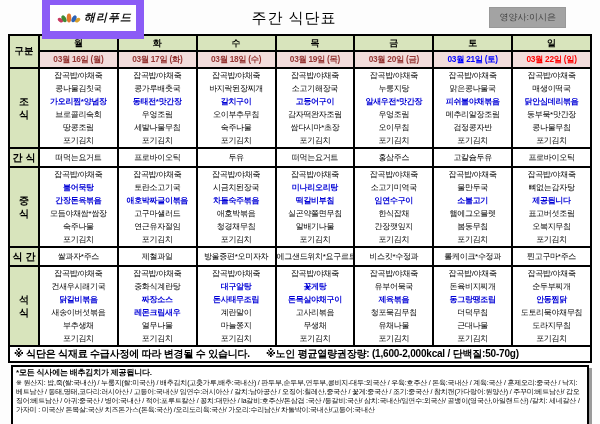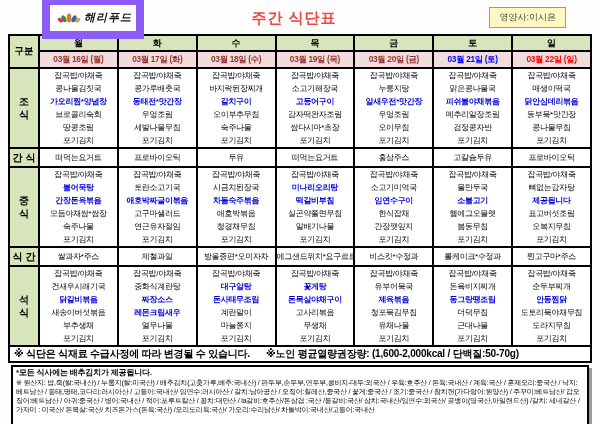--- a/index.html
+++ b/index.html
@@ -5,23 +5,23 @@
   html,body{margin:0;padding:0;width:600px;height:424px;background:#fdfdfd;overflow:hidden;
     font-family:"Liberation Sans","DejaVu Sans",sans-serif;-webkit-font-smoothing:antialiased;}
   .sheet{width:600px;height:424px;position:relative;}
 
   
   .hdr{display:flex;align-items:center;height:33px;padding:2px 8px 0 8px;box-sizing:border-box;}
   .logo-box{margin-left:34px;width:86px;height:26px;border:8px solid #8b5cf6;background:#fff;
     display:flex;flex-direction:row;align-items:center;justify-content:center;line-height:1;}
   .logo-text{font-family:"DejaVu Serif","Liberation Serif",serif;font-style:italic;font-weight:bold;
     font-size:11px;color:#111;letter-spacing:1px;margin-top:-1px;}
-  .title{position:absolute;left:138px;right:150px;text-align:center;font-size:15px;font-weight:bold;
-    color:#ef4444;letter-spacing:1px;top:9px;}
-  .nutri-box{margin-left:auto;margin-right:26px;border:1px solid #999;background:#fef9c3;
+  .title{position:absolute;left:138px;right:150px;text-align:center;font-size:15px;font-weight:normal;
+    color:#000000;letter-spacing:1px;top:9px;}
+  .nutri-box{margin-left:auto;margin-right:26px;border:1px solid #999;background:#a3a3a3;
     padding:3px 9px;font-size:9px;color:#444;}
 
   
   table.plan{border-collapse:collapse;table-layout:fixed;width:584px;margin:1px auto 0;background:#fff;}
   .plan th,.plan td{border:2px solid #000;padding:0;text-align:center;vertical-align:middle;
     overflow:hidden;color:#000;}
   .corner{background:#d8e4bc;font-size:9.5px;font-weight:bold;}
   .dayname{background:#d8e4bc;font-size:9px;font-weight:bold;height:14px;}
   .daydate{background:#f2dcdb;font-size:8.3px;font-weight:bold;height:15px;letter-spacing:-0.3px;}
   .rowlabel{background:#d8e4bc;font-size:10px;font-weight:bold;white-space:pre-line;line-height:13px;}

